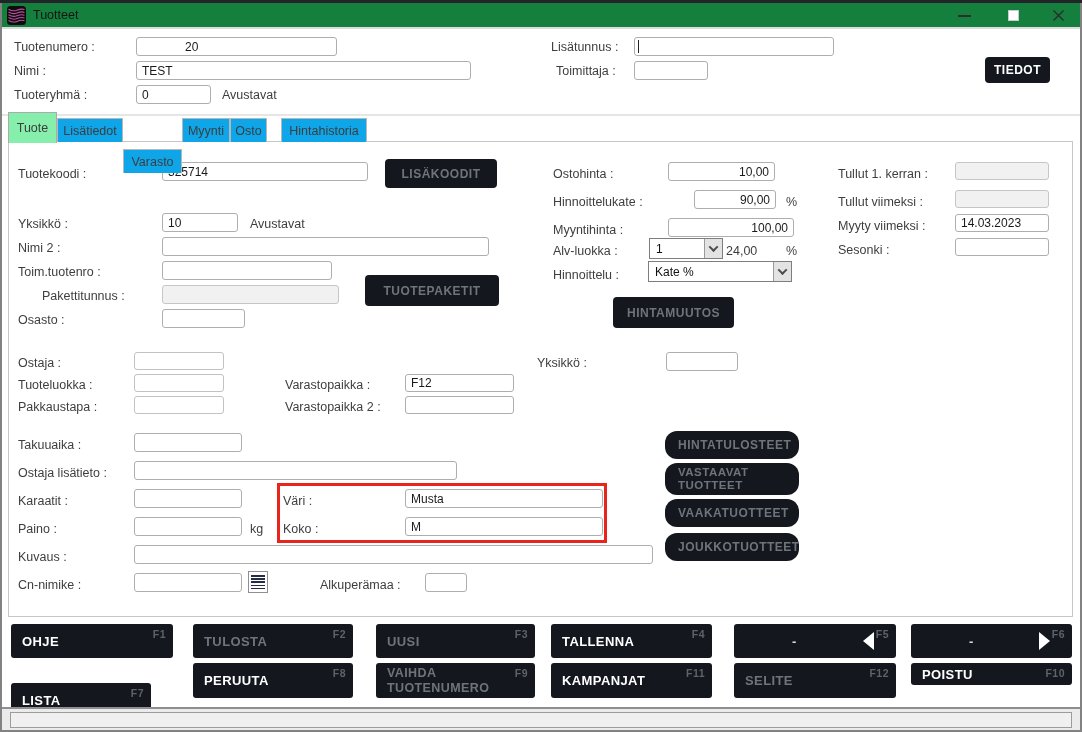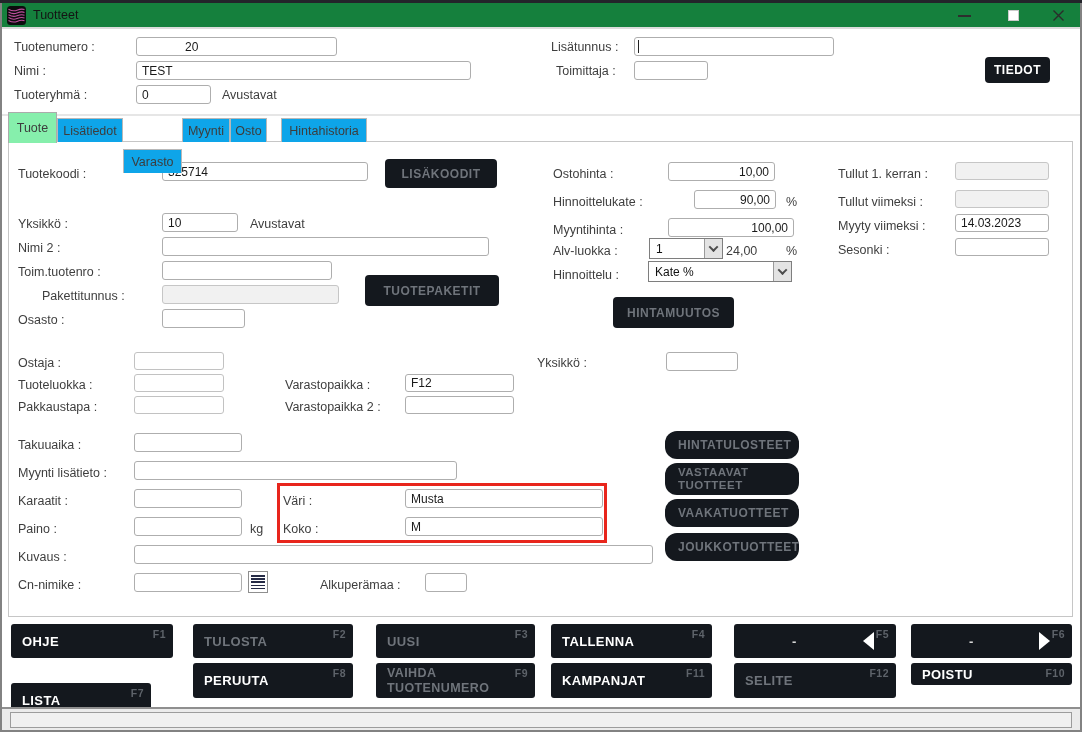--- a/index.html
+++ b/index.html
@@ -159,21 +159,21 @@
   <input class="inp h18" style="left: 405px; top: 374px; width: 109px;" value="F12">
   <span class="lbl" style="left:285px; top:400px;">Varastopaikka 2 :</span>
   <input class="inp h18" style="left: 405px; top: 396px; width: 109px;" value="">
 
   <span class="lbl" style="left:537px; top:356px;">Yksikkö :</span>
   <input class="inp" style="left: 666px; top: 352px; width: 72px;" value="">
 
   <span class="lbl" style="left:18px; top:438px;">Takuuaika :</span>
   <input class="inp" style="left: 134px; top: 433px; width: 108px;" value="">
 
-  <span class="lbl" style="left:18px; top:466px;">Myynti lisätieto :</span>
+  <span class="lbl" style="left:18px; top:466px;">Ostaja lisätieto :</span>
   <input class="inp" style="left: 134px; top: 461px; width: 323px;" value="">
 
   <span class="lbl" style="left:18px; top:494px;">Karaatit :</span>
   <input class="inp" style="left: 134px; top: 489px; width: 108px;" value="">
 
   <span class="lbl" style="left:18px; top:522px;">Paino :</span>
   <input class="inp" style="left: 134px; top: 517px; width: 108px;" value="">
   <span class="unit" style="left:250px; top:522px;">kg</span>
 
   <div class="redbox"></div>

